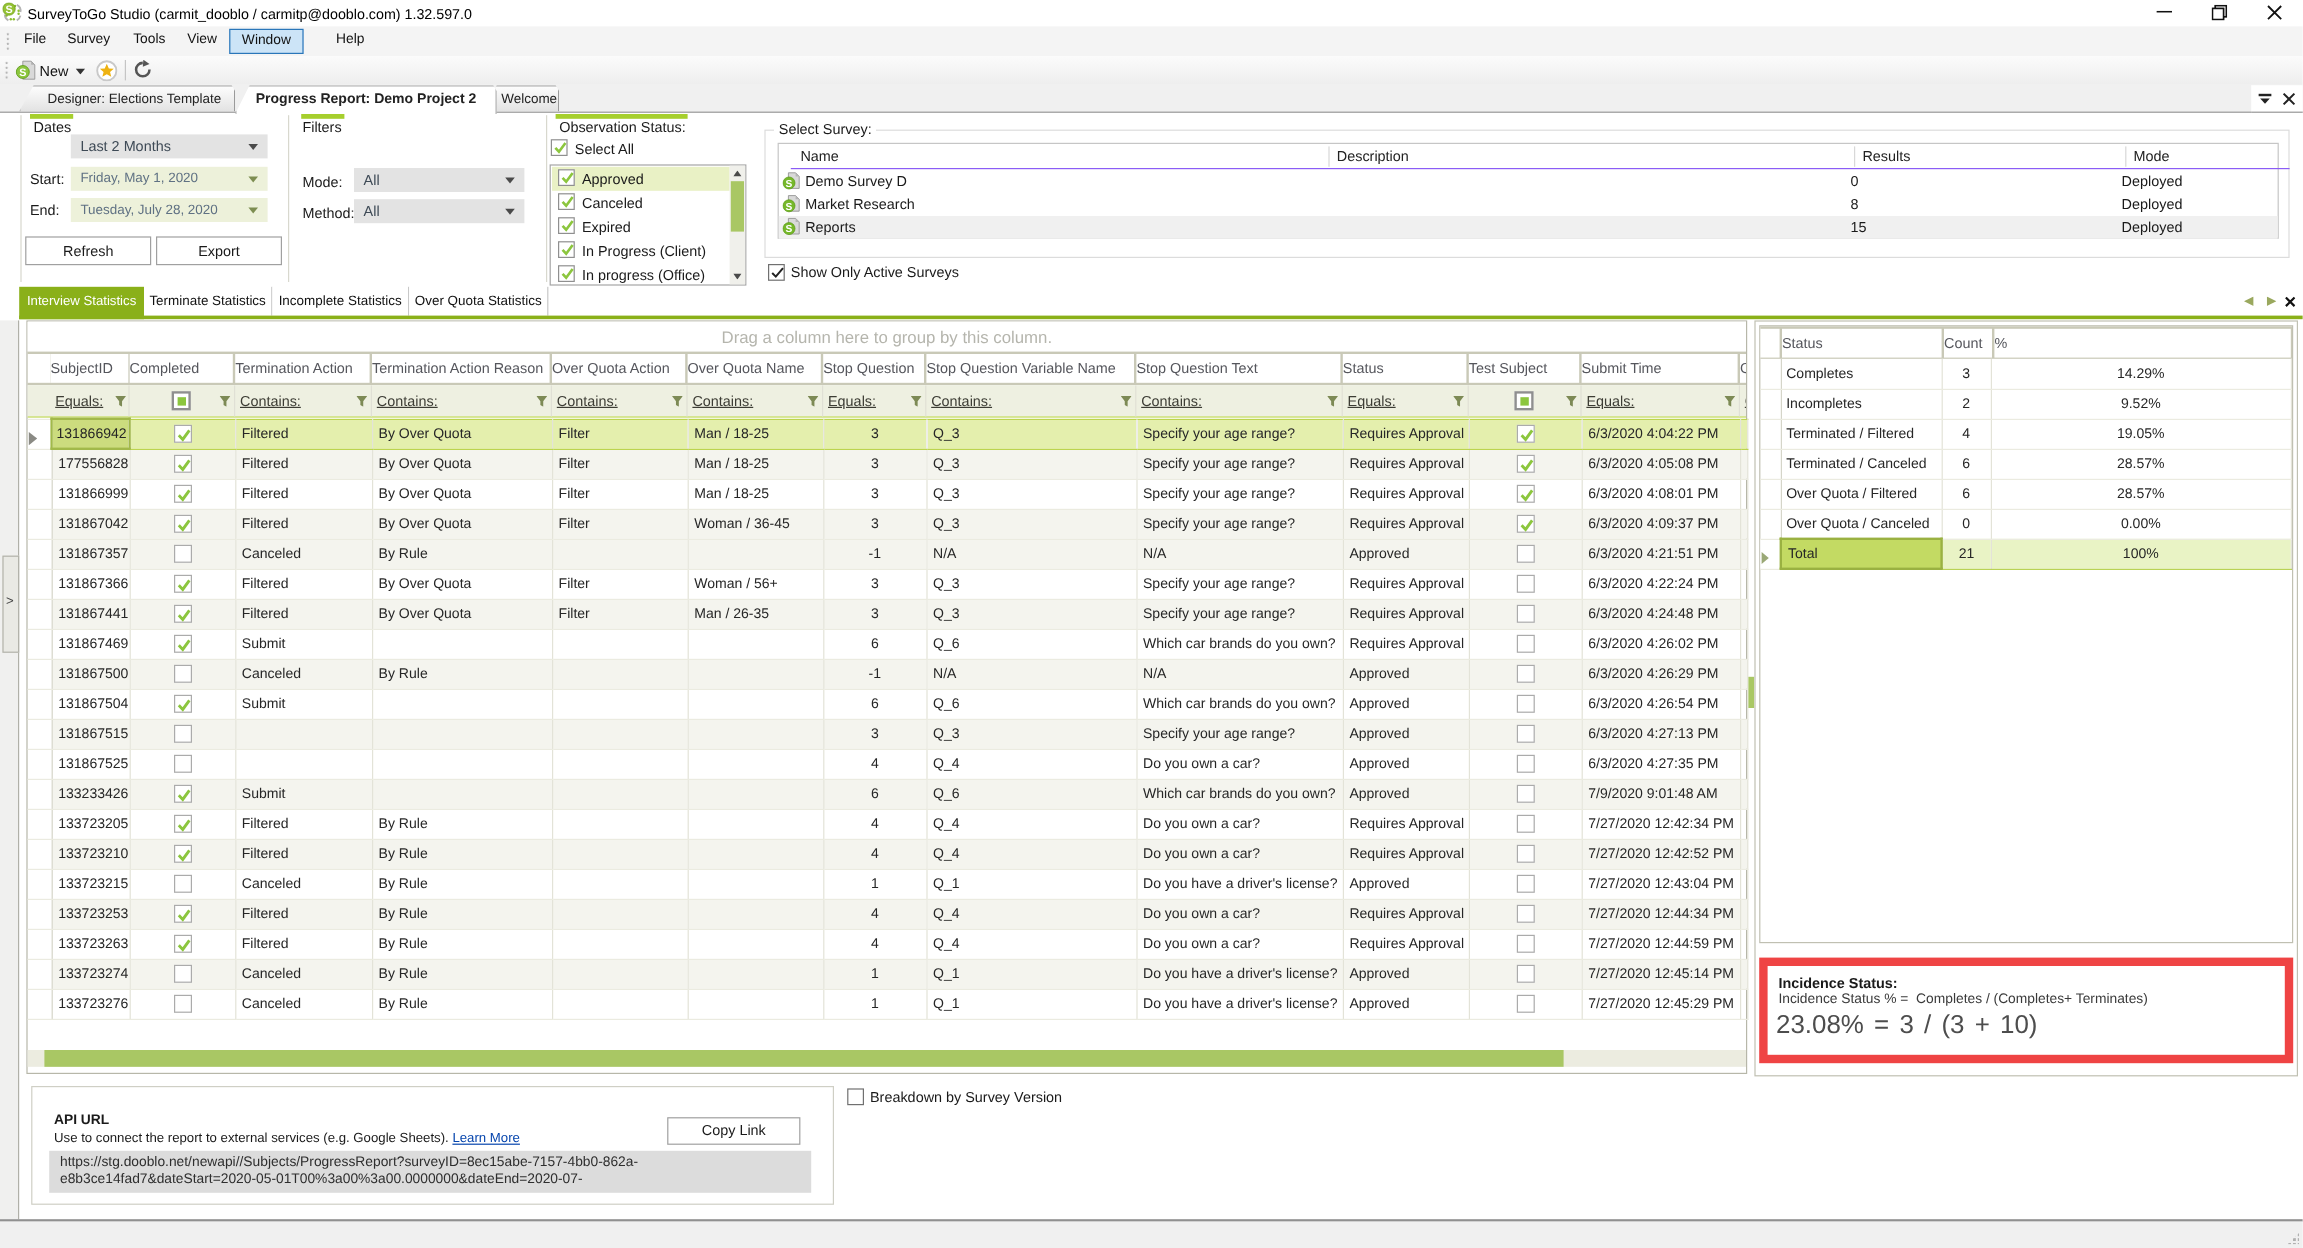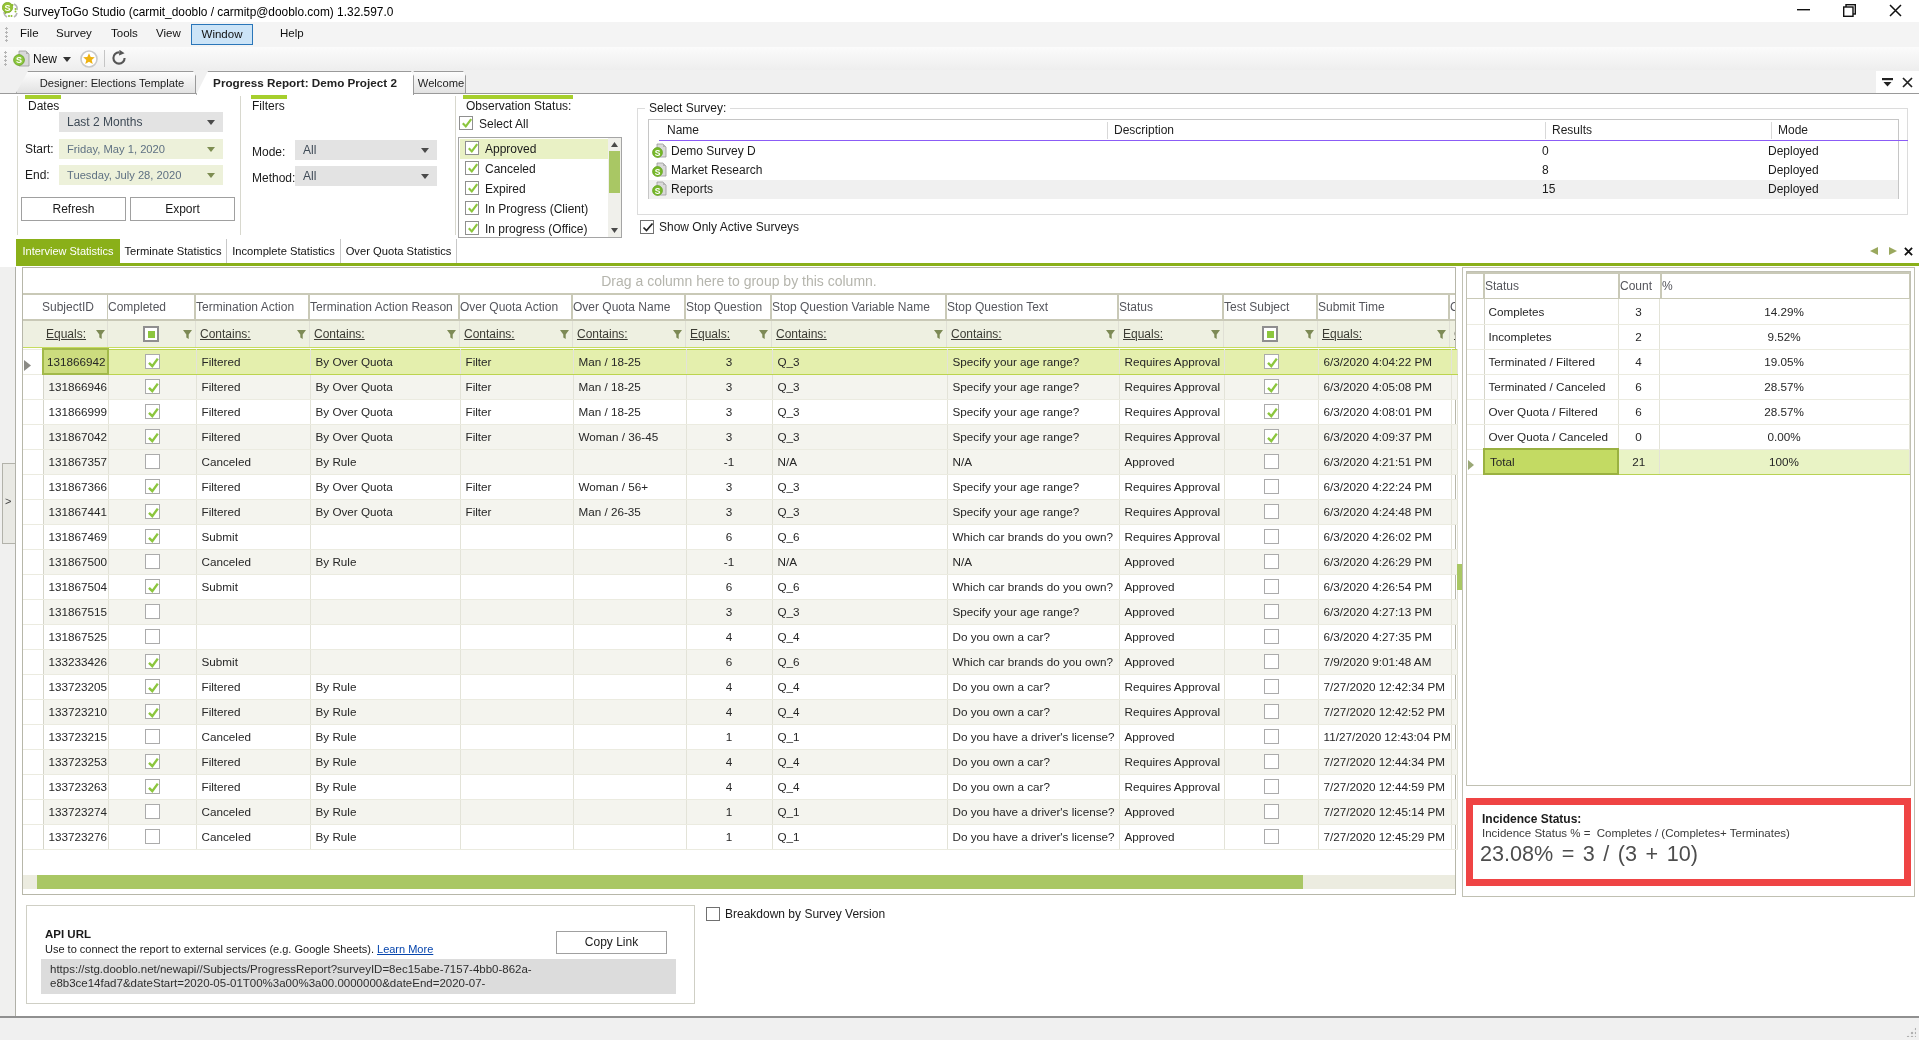--- a/index.html
+++ b/index.html
@@ -459,21 +459,21 @@
         <td>Specify your age range?</td>
         <td>Requires Approval</td>
         <td class="c"><span class="gcheck"><svg width="15" height="15" viewBox="0 0 15 15">
               <path d="M3 7.8 L6.3 11.2 L11.8 3.6" stroke="#8cc63e" stroke-width="2.4" fill="none"></path>
             </svg></span></td>
         <td>6/3/2020 4:04:22 PM</td>
         <td></td>
       </tr>
 <tr class="alt">
         <td class="c ind"></td>
-        <td class="subj">131866946</td>
+        <td class="subj">177556828</td>
         <td class="c"><span class="gcheck"><svg width="15" height="15" viewBox="0 0 15 15">
               <path d="M3 7.8 L6.3 11.2 L11.8 3.6" stroke="#8cc63e" stroke-width="2.4" fill="none"></path>
             </svg></span></td>
         <td>Filtered</td>
         <td>By Over Quota</td>
         <td>Filter</td>
         <td>Man / 18-25</td>
         <td class="c">3</td>
         <td>Q_3</td>
         <td>Specify your age range?</td>
@@ -720,21 +720,21 @@
         <td class="c"><span class="gcheck"></span></td>
         <td>Canceled</td>
         <td>By Rule</td>
         <td></td>
         <td></td>
         <td class="c">1</td>
         <td>Q_1</td>
         <td>Do you have a driver's license?</td>
         <td>Approved</td>
         <td class="c"><span class="gcheck"></span></td>
-        <td>11/27/2020 12:43:04 PM</td>
+        <td>7/27/2020 12:43:04 PM</td>
         <td></td>
       </tr>
 <tr class="alt">
         <td class="c ind"></td>
         <td class="subj">133723253</td>
         <td class="c"><span class="gcheck"><svg width="15" height="15" viewBox="0 0 15 15">
               <path d="M3 7.8 L6.3 11.2 L11.8 3.6" stroke="#8cc63e" stroke-width="2.4" fill="none"></path>
             </svg></span></td>
         <td>Filtered</td>
         <td>By Rule</td>

